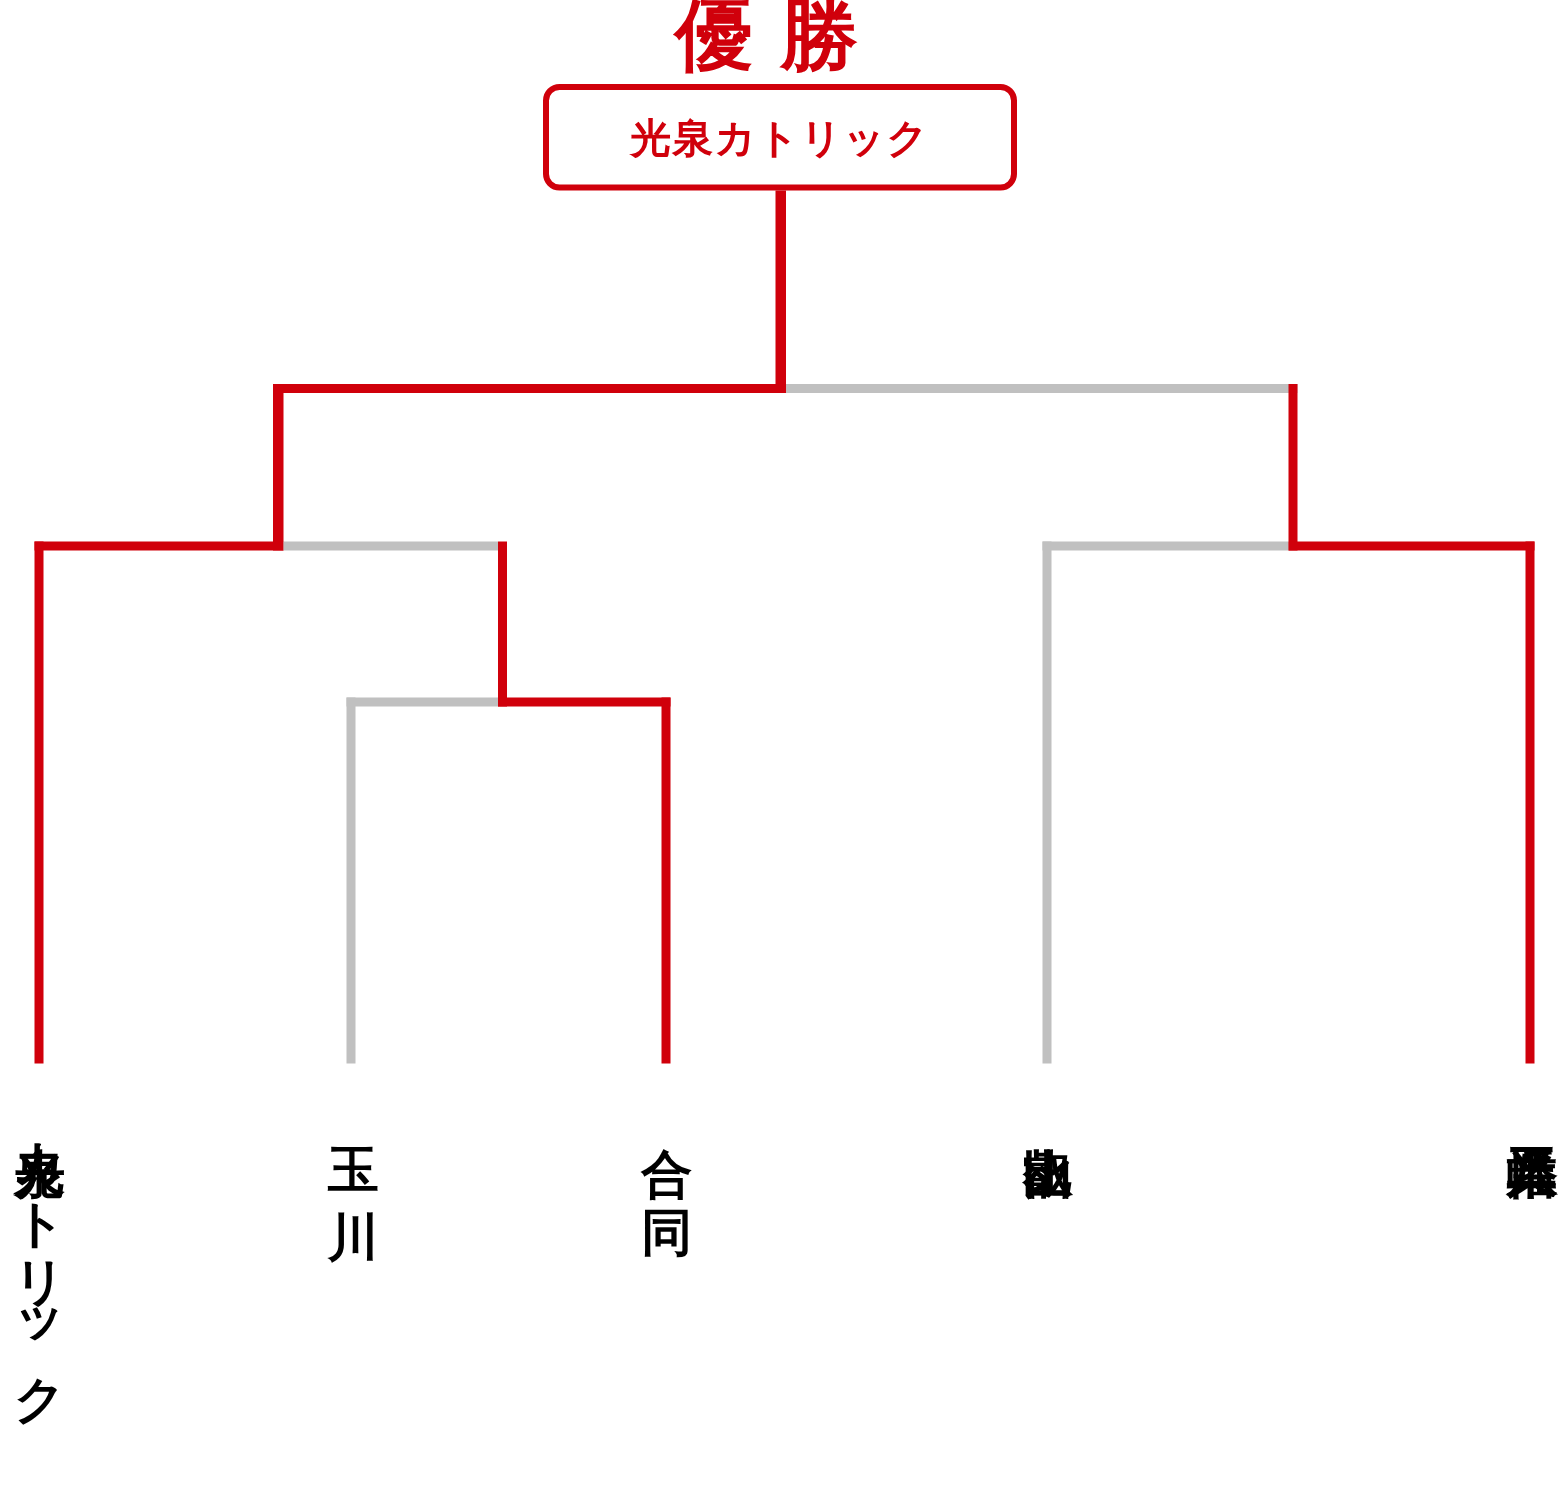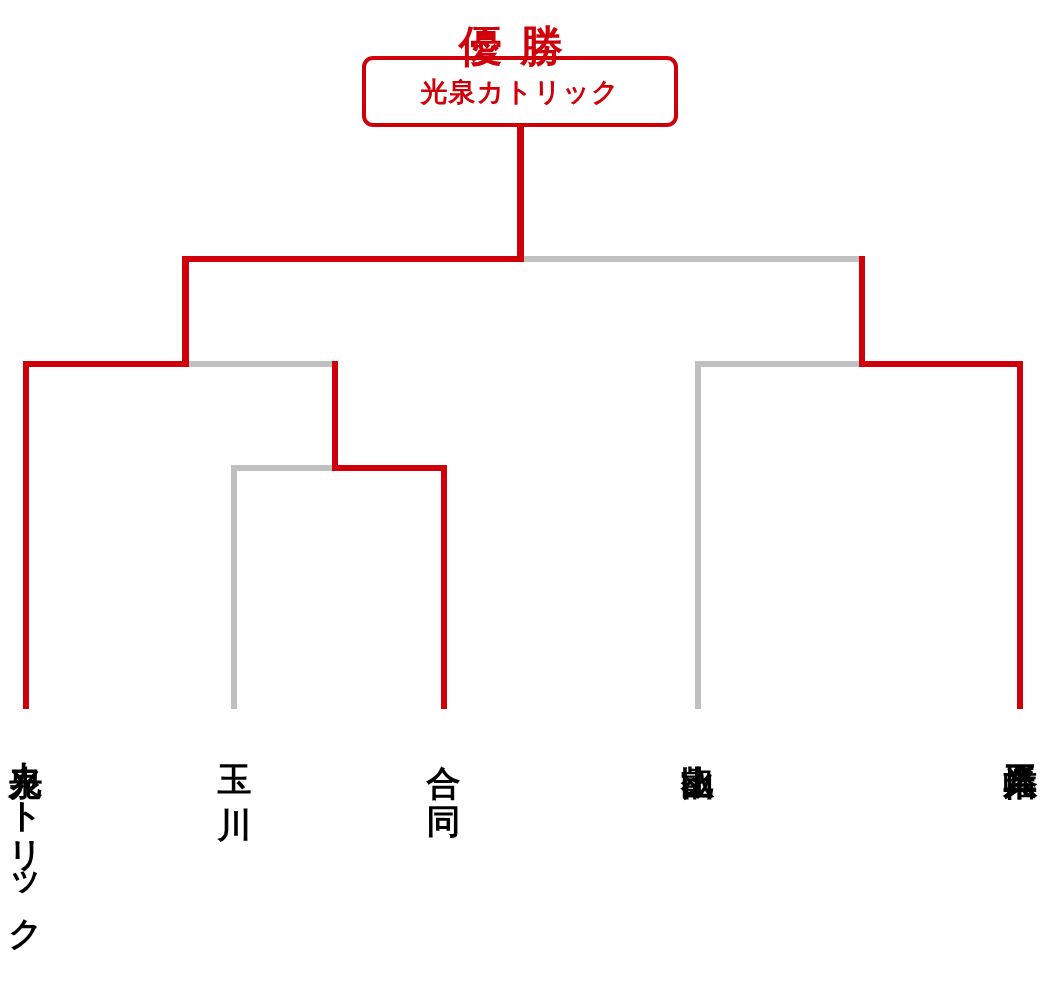--- a/index.html
+++ b/index.html
@@ -1,17 +1,17 @@
 <!DOCTYPE html>
 <html><head>
 <meta charset="utf-8">
 <style>
   html, body { margin:0; padding:0; background:#ffffff; }
   body { width:1045px; height:1002px; position:relative; overflow:hidden; font-family:"DejaVu Sans", sans-serif; }
-  .title { position:absolute; left:440px; top:0px; width:160px; text-align:center; font-family:"DejaVu Serif", serif; font-weight:bold; font-size:43px; line-height:48px; letter-spacing:18px; color:#d0000b;margin-top:22px; }
+  .title { position:absolute; left:440px; top:0px; width:160px; text-align:center; font-family:"DejaVu Serif", serif; font-weight:bold; font-size:52px; line-height:48px; letter-spacing:18px; color:#d0000b; }
   .winner-box { position:absolute; left:362px; top:56px; width:308px; height:63px; border:4px solid #d0000b; border-radius:11px; display:flex; align-items:center; justify-content:center; }
   .winner-name { font-weight:bold; font-size:27px; color:#d0000b; letter-spacing:1px; }
   .line { position:absolute; }
   .red { background:#d0000b; }
   .gray { background:#c0c0c0; }
   .team { position:absolute; font-weight:bold; font-size:34px; color:#000; writing-mode:vertical-rl; text-orientation:upright; line-height:40px; }
   .team.spaced { letter-spacing:42px; }
 </style>
 </head>
 <body>

